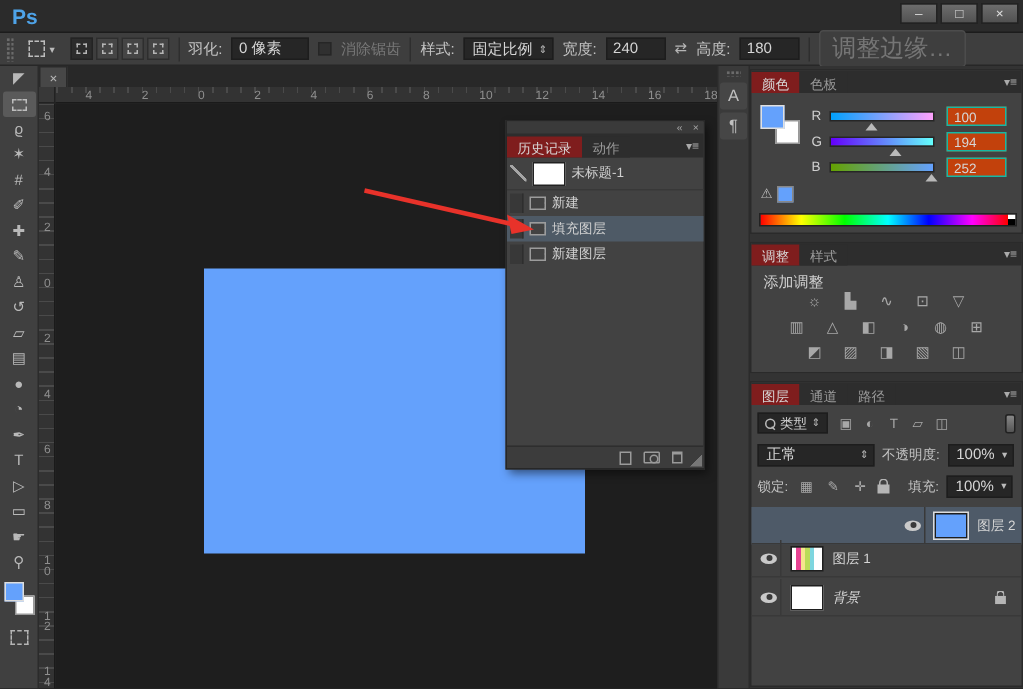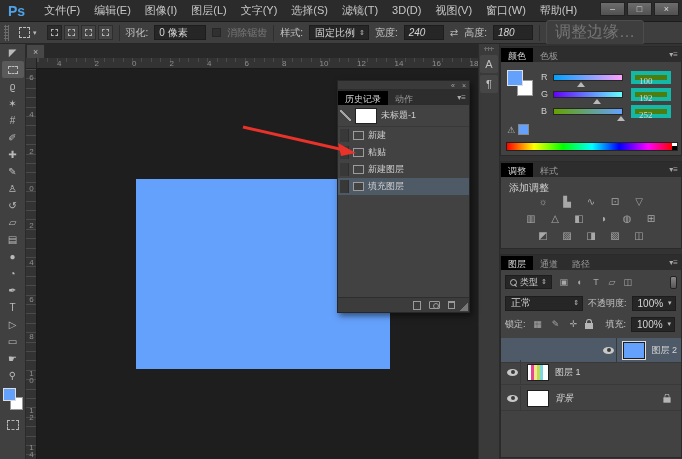--- a/index.html
+++ b/index.html
@@ -28,21 +28,21 @@
   .modebtn { width:15px; height:15px; border:1px solid #2e2e2e; background:#454545;
     display:flex; align-items:center; justify-content:center; }
   .modebtn.active { background:#2c2c2c; border-color:#232323; }
   .modebtn .mini { width:7px; height:7px; border:1px dashed #b5b5b5; }
   .sep { width:1px; height:16px; background:#2e2e2e; }
   .optlabel { font-size:10px; color:#c4c4c4; white-space:nowrap; }
   .optlabel.dim { color:#787878; }
   .well { background:#262626; border:1px solid #1d1d1d; color:#d6d6d6; font-size:10px;
     padding:1px 4px; height:15px; line-height:12px; }
   .well.w-feather { width:52px; }
-  .well.w-num { width:40px;font-style:italic; }
+  .well.w-num { width:40px; }
   .dd { display:flex; align-items:center; gap:4px; background:#262626; border:1px solid #1d1d1d;
     height:15px; padding:0 3px 0 5px; font-size:10px; color:#d6d6d6; }
   .chkbox { width:9px; height:9px; background:#303030; border:1px solid #262626; }
   .btn-disabled { border:1px solid #4c4c4c; border-radius:3px; color:#757575; font-size:16px;
     padding:1px 8px; background:#3e3e3e; }
   .swapicon { color:#b5b5b5; font-size:10px; }
 
   
   #tabstrip { left:26px; top:44px; width:452px; height:14px; background:#282828; display:flex; }
   #doctab { background:#474747; border:1px solid #2a2a2a; border-bottom:none; color:#d2d2d2;
@@ -81,21 +81,21 @@
   #arrow { left:0px; top:0px; width:682px; height:459px; pointer-events:none; z-index:40; }
 
   
   #historypanel { left:337px; top:80px; width:133px; height:233px; background:#424242;
     border:1px solid #272727; box-shadow:2px 3px 6px rgba(0,0,0,.5); z-index:30; }
   #hp-minibar { height:9px; background:#3a3a3a; border-bottom:1px solid #2d2d2d; position:relative; }
   #hp-minibar .mb { position:absolute; top:0; font-size:7px; color:#a5a5a5; line-height:9px; }
   #hp-collapse { right:14px; } #hp-close { right:3px; }
   .tabrow { display:flex; background:#2d2d2d; height:15px; align-items:flex-end; position:relative; }
   .tab { font-size:9px; padding:2px 7px 1px; color:#9a9a9a; background:#2d2d2d; height:14px; }
-  .tab.active { background:#000000; color:#d8d8d8; }
+  .tab.active { background:#7f1d1d; color:#d8d8d8; }
   .panelmenu { position:absolute; right:3px; top:3px; font-size:8px; color:#aaa; }
   .hrow { display:flex; align-items:center; height:17px; gap:4px; padding-left:2px; }
   .hrow.selected { background:#4e5a66; }
   .hrow .chk { width:9px; height:13px; background:#383838; border-right:1px solid #2e2e2e; }
   .state-icon { width:11px; height:9px; border:1px solid #9c9c9c; background:
     linear-gradient(#424242,#424242), repeating-linear-gradient(to bottom,#9c9c9c 0 1px, transparent 1px 3px); }
   .hlabel { font-size:9px; color:#d0d0d0; }
   #snaprow { display:flex; align-items:center; gap:4px; height:22px; padding-left:2px;
     border-bottom:1px solid #383838; }
   #setsource { width:11px; height:11px; background:
@@ -129,22 +129,22 @@
   #cp-fg { position:absolute; left:0; top:0; width:16px; height:16px; border:1px solid #e0e0e0; z-index:2; }
   #cp-bg { position:absolute; right:0; bottom:0; width:16px; height:16px; border:1px solid #999; background:#fff; }
   .sliderrow { position:absolute; left:40px; display:flex; align-items:center; height:14px; width:136px; }
   .sl-label { width:12px; font-size:9px; color:#cfcfcf; }
   .sl-track { position:relative; width:70px; height:7px; border:1px solid #262626; }
   .sl-thumb { position:absolute; top:7px; width:0; height:0; border-left:4px solid transparent;
     border-right:4px solid transparent; border-bottom:5px solid #b9b9b9; }
   .track-r { background:linear-gradient(to right, rgb(0,161,252), rgb(255,161,252)); }
   .track-g { background:linear-gradient(to right, rgb(100,0,252), rgb(100,255,252)); }
   .track-b { background:linear-gradient(to right, rgb(100,161,0), rgb(100,161,255)); }
-  .sl-well { margin-left:8px; width:40px; height:13px; background:#4d7c0f; border:4px solid #14b8a6;
-    font-size:9px; color:#d6d6d6; padding:1px 4px; line-height:10px;font-family:Liberation Serif, serif; }
+  .sl-well { margin-left:8px; width:40px; height:13px; background:#c2410c; border:1px solid #14b8a6;
+    font-size:9px; color:#d6d6d6; padding:1px 4px; line-height:10px; }
   #gamut { position:absolute; left:6px; top:62px; display:flex; gap:3px; align-items:center; }
   #gamut .warn { color:#bdbdbd; font-size:9px; }
   #gamut .close-color { width:11px; height:11px; border:1px solid #888; }
   #spectrum { position:absolute; left:5px; top:80px; width:172px; height:9px; border:1px solid #222;
     background:linear-gradient(to right, #f00, #ff0 16%, #0f0 33%, #0ff 50%, #00f 66%, #f0f 83%, #f00 97%, #fff 97%); }
   #spectrum::after { content:""; position:absolute; right:0; bottom:0; width:5px; height:4px; background:#000; }
 
   
   #adjhint { position:absolute; left:8px; top:4px; font-size:10px; color:#cfcfcf; }
   .adjrow { position:absolute; left:0; width:100%; display:flex; justify-content:center; gap:8px; }
@@ -184,33 +184,20 @@
   .lname.italic { font-style:italic; }
   .rowlock { margin-left:auto; margin-right:6px; transform:scale(.9); }
 </style>
 </head>
 <body>
 
 <div id="stage">
 
   <div id="menubar" class="abs">
     <span id="pslogo">Ps</span>
-    <div id="menuitems" style="display:flex;">
-        <span class="menu-item">文件(F)</span>
-        <span class="menu-item">编辑(E)</span>
-        <span class="menu-item">图像(I)</span>
-        <span class="menu-item">图层(L)</span>
-        <span class="menu-item">文字(Y)</span>
-        <span class="menu-item">选择(S)</span>
-        <span class="menu-item">滤镜(T)</span>
-        <span class="menu-item">3D(D)</span>
-        <span class="menu-item">视图(V)</span>
-        <span class="menu-item">窗口(W)</span>
-        <span class="menu-item">帮助(H)</span>
-      </div>
     <div id="winctrls">
         <span class="winbtn">–</span>
         <span class="winbtn">□</span>
         <span class="winbtn">×</span>
       </div>
   </div>
 
   <div id="optionsbar" class="abs">
     <span class="grip"></span>
     <span class="toolpreset">
@@ -335,34 +322,29 @@
       <span id="setsource"></span>
       <span id="snapthumb"></span>
       <span class="hlabel">未标题-1</span>
     </div>
     <div id="hp-entries">
         <div class="hrow">
           <span class="chk"></span>
           <span class="state-icon"></span>
           <span class="hlabel">新建</span>
         </div>
-        <div class="hrow">
+        <div class="hrow selected">
           <span class="chk"></span>
           <span class="state-icon"></span>
-          <span class="hlabel">粘贴</span>
+          <span class="hlabel">填充图层</span>
         </div>
         <div class="hrow">
           <span class="chk"></span>
           <span class="state-icon"></span>
           <span class="hlabel">新建图层</span>
-        </div>
-        <div class="hrow selected">
-          <span class="chk"></span>
-          <span class="state-icon"></span>
-          <span class="hlabel">填充图层</span>
         </div>
       </div>
     <div id="hp-footer">
         <span class="ico-newdoc"></span>
         <span class="ico-cam"></span>
         <span class="ico-trash"></span>
       </div>
     <div id="hp-grip"></div>
   </div>
 
@@ -393,21 +375,21 @@
               <span class="sl-track track-r">
                 <span class="sl-thumb" style="left: calc(39.2157% - 4px);"></span>
               </span>
               <span class="sl-well">100</span>
             </div>
             <div class="sliderrow" style="top: 25px;">
               <span class="sl-label">G</span>
               <span class="sl-track track-g">
                 <span class="sl-thumb" style="left: calc(63.1373% - 4px);"></span>
               </span>
-              <span class="sl-well">192</span>
+              <span class="sl-well">194</span>
             </div>
             <div class="sliderrow" style="top: 42px;">
               <span class="sl-label">B</span>
               <span class="sl-track track-b">
                 <span class="sl-thumb" style="left: calc(98.8235% - 4px);"></span>
               </span>
               <span class="sl-well">252</span>
             </div>
           </div>
         <div id="gamut">

